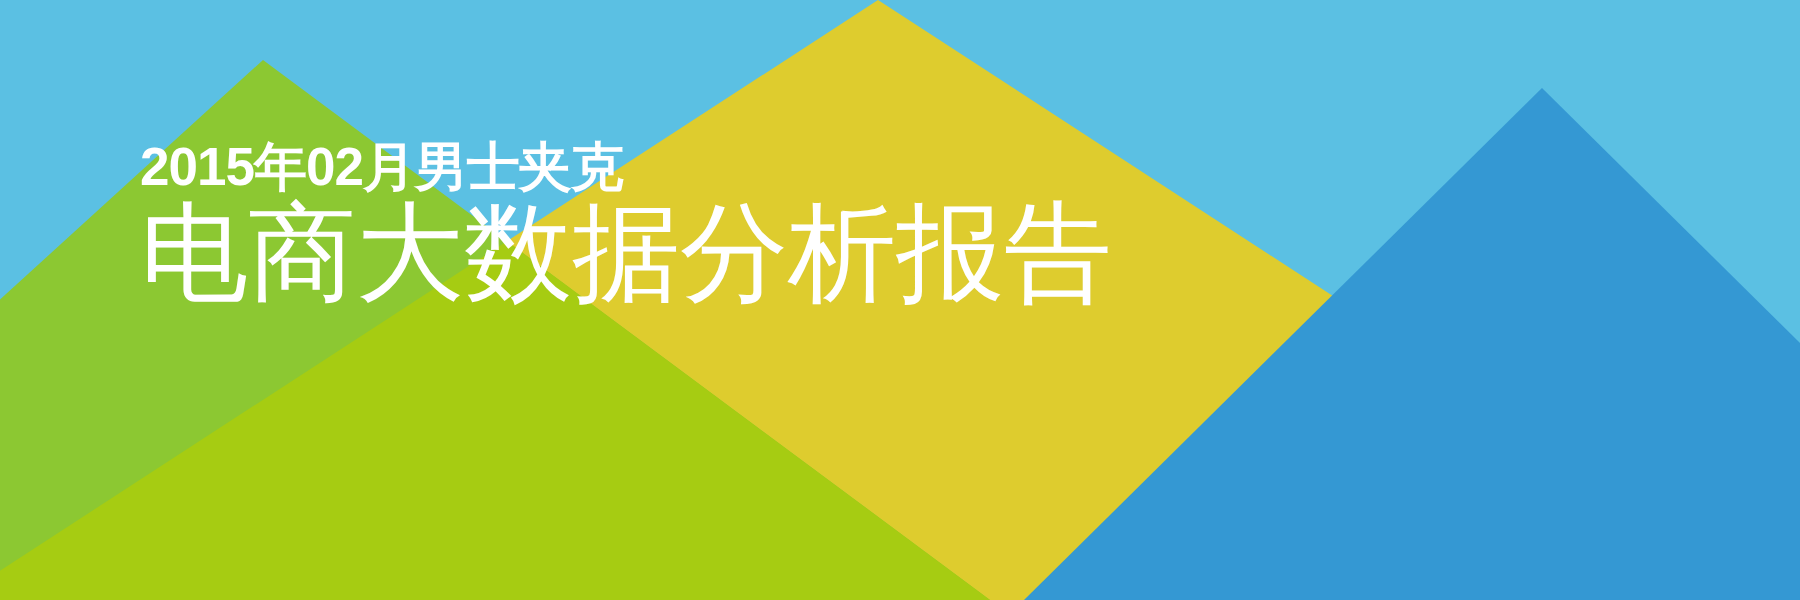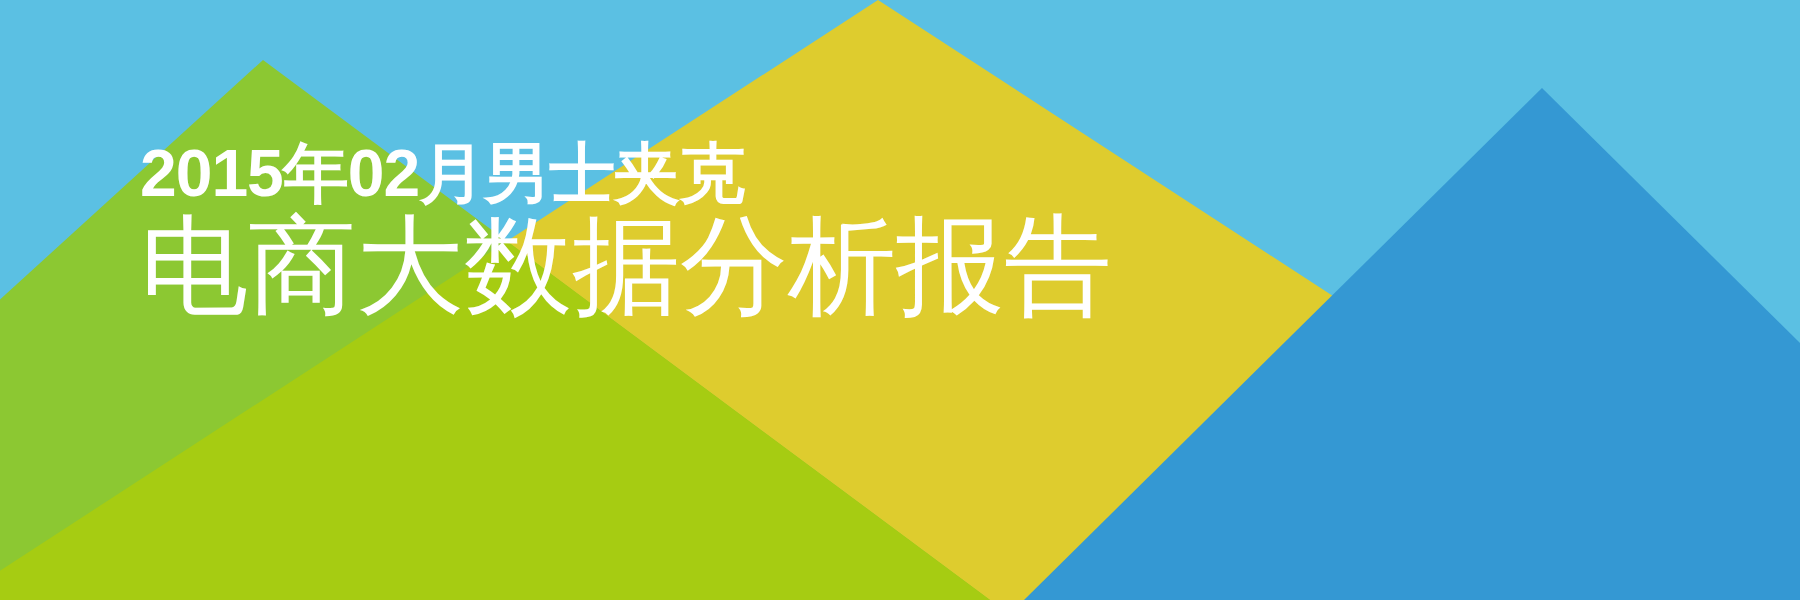--- a/index.html
+++ b/index.html
@@ -26,21 +26,21 @@
   #title-block {
     position: absolute;
     left: 140px;
     top: 140px;
     width: 1200px;
     z-index: 5;
     color: #ffffff;
     user-select: none;
   }
   .title-line-1 {
-    font-size: 66px;
+    font-size: 53px;
     font-weight: bold;
     line-height: 1.0;
     letter-spacing: -1px;
     color: #ffffff;
     white-space: nowrap;
     margin: 0 0 6px 0;
     padding: 0;
   }
   .title-line-2 {
     font-size: 108px;

